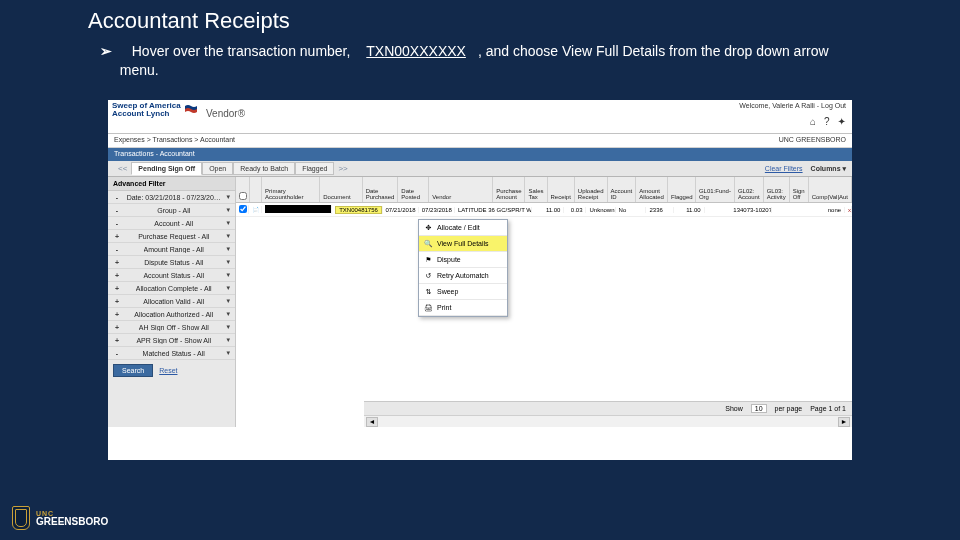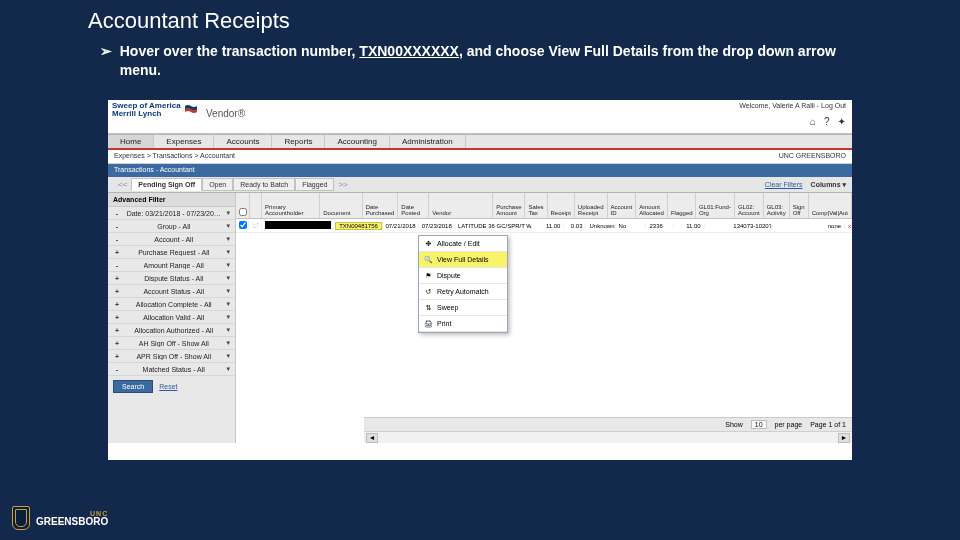--- a/index.html
+++ b/index.html
@@ -20,21 +20,21 @@
     position: absolute;
     left: 100px; top: 42px;
     width: 770px;
     font-size: 14px; font-weight: bold;
     color: #fff;
     display: flex;
     gap: 8px;
     line-height: 1.35;
   }
   .bullet-arrow { flex: 0 0 auto; }
-  .bullet .bold { font-weight: bold; }
+  .bullet .bold { font-weight: normal; margin-left: 12px; }
   .bullet .under { text-decoration: underline; }
 
   .shot {
     position: absolute;
     left: 108px; top: 100px;
     width: 744px; height: 360px;
     background: #fff;
     color: #000;
     font-size: 8px;
     overflow: hidden;
@@ -114,65 +114,57 @@
 
   .hscroll { position:absolute; left:128px; right:0; bottom:0; height:12px; background:#f1f1f1; border-top:1px solid #cfcfcf; display:flex; justify-content:space-between; align-items:center; padding:0 2px; }
   .harrow { width:12px; height:10px; background:#e0e0e0; border:1px solid #bcbcbc; font-size:7px; display:flex; align-items:center; justify-content:center; }
 
   .grid-footer { position:absolute; left:128px; right:0; bottom:12px; height:14px; background:#e8e8e8; border-top:1px solid #c8c8c8; display:flex; justify-content:flex-end; align-items:center; padding:0 6px; gap:8px; font-size:7px; }
   .pgbox { border:1px solid #bbb; background:#fff; padding:0 3px; }
 
   .uncg-logo { position:absolute; left:12px; bottom:10px; display:flex; align-items:center; gap:6px; }
   .shield { width:18px; height:24px; background:#0b1f3a; border-radius:2px 2px 6px 6px; border:1px solid #c9a038; position:relative; }
   .shield::after { content:""; position:absolute; inset:2px; border:1px solid #c9a038; border-radius:1px 1px 5px 5px; }
-  .uncg-text { color:#fff; font-size:10px; font-weight:bold; line-height:1;text-align:right; }
+  .uncg-text { color:#fff; font-size:10px; font-weight:bold; line-height:1; }
   .uncg-text .small { font-size:7px; color:#c9a038; letter-spacing:1px; }
 </style>
 </head>
 <body>
 
 <div class="slide-title">Accountant Receipts</div>
 
 <div class="bullet">
   <span class="bullet-arrow">➢</span>
   <span>
     <span class="bold">Hover over the transaction number, </span><span class="bold under">TXN00XXXXXX</span><span class="bold">, and choose View Full Details from the drop down arrow menu.</span>
   </span>
 </div>
 
 <div class="shot">
 
   <div class="top-strip">
     <div class="logo-wrap">
       <div class="bofa-text">
         <span>Sweep of America</span><br>
-        <span>Merrill Lynch</span>
+        <span>Account Lynch</span>
       </div>
       <svg class="flag-ico" viewBox="0 0 12 12">
           <path fill="#c0392b" d="M0 4 Q3 2 6 4 T12 4 V8 Q9 10 6 8 T0 8 Z"></path>
           <path fill="#0b3a7e" d="M0 2 Q3 0 6 2 T12 2 V5 Q9 7 6 5 T0 5 Z"></path>
         </svg>
     </div>
     <div class="works">Vendor®</div>
     <div class="welcome">Welcome, Valerie A Ralli - Log Out</div>
     <div class="util-ico">
       <span>⌂</span>
       <span>?</span>
       <span>✦</span>
     </div>
   </div>
 
-  <div class="nav-bar">
-    <div class="nav-item">Home</div>
-    <div class="nav-item">Expenses</div>
-    <div class="nav-item">Accounts</div>
-    <div class="nav-item">Reports</div>
-    <div class="nav-item">Accounting</div>
-    <div class="nav-item">Administration</div>
-  </div>
 
   <div class="crumb-row">
     <div class="crumb">Expenses &gt; Transactions &gt; Accountant</div>
     <div class="org">UNC GREENSBORO</div>
   </div>
 
   <div class="section-bar">Transactions - Accountant</div>
 
   <div class="tabs-row">
     <div class="tabs">

